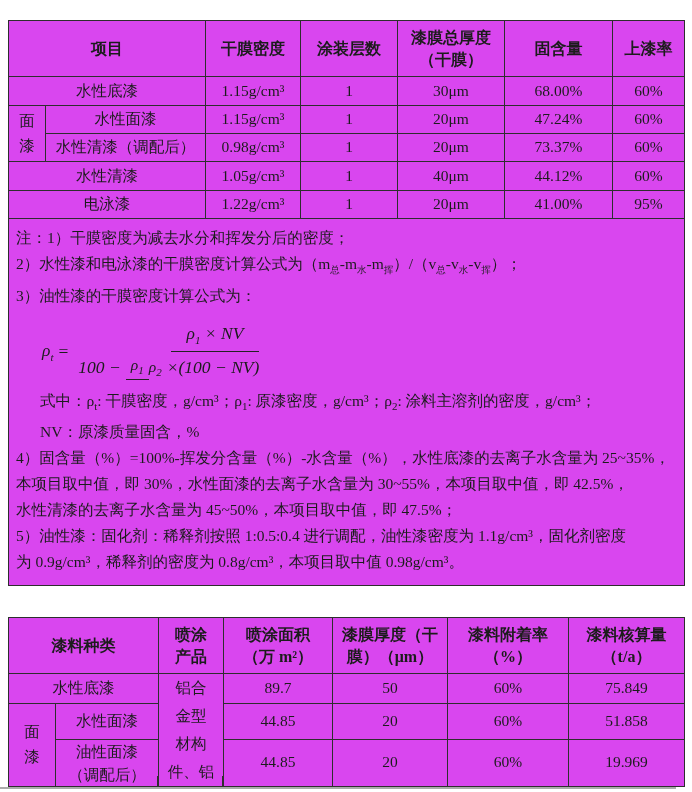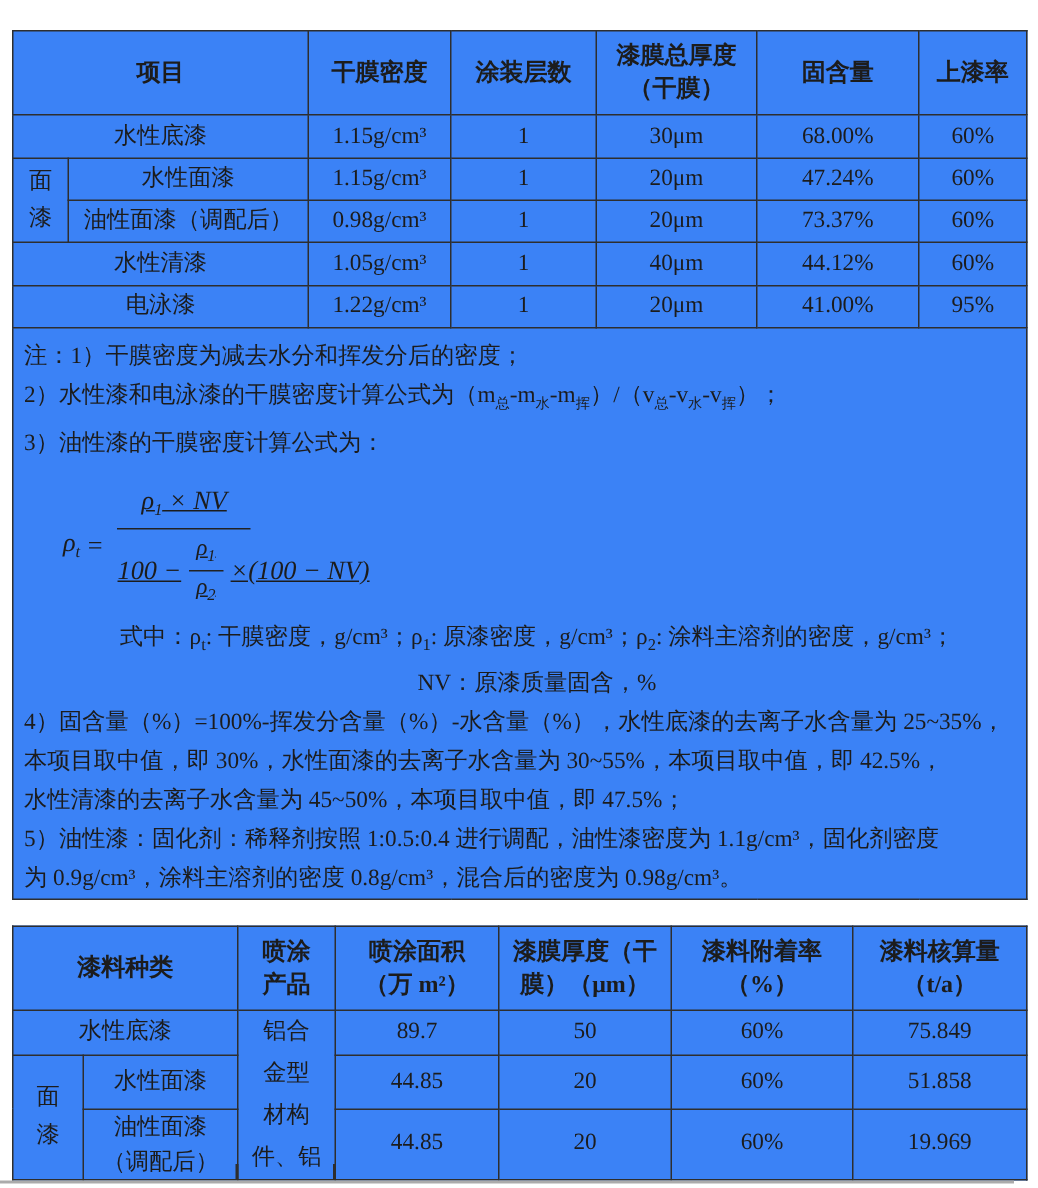--- a/index.html
+++ b/index.html
@@ -6,21 +6,21 @@
   html,body { background:#ffffff; }
   body {
     width:692px; height:792px;
     font-family:"Liberation Serif","DejaVu Serif",serif;
     color:#1c1c1c;
     position:relative;
     overflow:hidden;
   }
   .page { position:relative; width:692px; height:792px; background:#fff; }
 
-  table { border-collapse:collapse; table-layout:fixed; position:absolute; background:#3b82f6; }
+  table { border-collapse:collapse; table-layout:fixed; position:absolute; background:#d946ef; }
   th, td {
     border:1px solid #2e2e2e;
     text-align:center; vertical-align:middle;
     font-size:15.5px; line-height:1.35;
     padding:0 2px; white-space:nowrap; overflow:visible;
   }
   th { font-weight:700; font-size:16px; }
 
   .t1 { left:8px; top:20px; width:676px; }
   .t2 { left:8px; top:617px; width:676px; }
@@ -31,34 +31,34 @@
   .vlabel { font-weight:400; }
   .vlabel div { line-height:1.6; }
 
   .notes-cell {
     vertical-align:top; text-align:left;
     padding:6px 8px 0 7px; white-space:normal;
     font-weight:400;
     margin-left:12px;
   }
   .note-line { font-size:15.5px; line-height:26px; white-space:nowrap; }
-  .indent { padding-left:24px;text-align:center; }
+  .indent { padding-left:24px; }
   .subcn { font-size:9.5px; vertical-align:-4px; }
   sub { font-size:11px; }
 
   .formula {
     margin:14px 0 8px 26px;
     display:flex; align-items:center;
     font-style:italic; font-size:17.5px; line-height:1.2;
   }
   .f-eq { margin:0 10px 0 5px; font-style:normal; }
-  .frac { display:inline-flex; flex-direction:column; align-items:flex-start;text-decoration:underline; }
+  .frac { display:inline-flex; flex-direction:column; align-items:flex-end; }
   .frac > .fnum { padding:0 16px 4px; border-bottom:1.4px solid #222; }
   .frac > .fden { padding-top:4px; display:flex; align-items:center; }
-  .frac-sm { display:inline-flex; flex-direction:column; align-items:center; margin:0 5px; font-size:15.5px; }
+  .frac-sm { display:inline-flex; flex-direction:row; align-items:center; margin:0 5px; font-size:15.5px; }
   .frac-sm > .fnum { padding:0 5px 2px; border-bottom:1.2px solid #222; }
   .frac-sm > .fden { padding-top:2px; }
 
   .name2 div { line-height:1.5; }
   .prodlines div { line-height:28px; }
 
   .stub { position:absolute; width:1.5px; height:10px; background:#2e2e2e; top:776px; }
   .stub-left { left:157px; }
   .stub-right { left:222px; }
   .bottom-cut { position:absolute; left:0; top:787px; width:676px; height:2px; background:#ababab; }
@@ -104,21 +104,21 @@
         <div>漆</div>
       </td>
       <td>水性面漆</td>
       <td>1.15g/cm³</td>
       <td>1</td>
       <td>20μm</td>
       <td>47.24%</td>
       <td>60%</td>
     </tr>
     <tr class="h28">
-      <td>油性面漆（调配后）</td>
+      <td>水性清漆（调配后）</td>
       <td>0.98g/cm³</td>
       <td>1</td>
       <td>20μm</td>
       <td>73.37%</td>
       <td>60%</td>
     </tr>
     <tr class="h29">
       <td colspan="2">水性清漆</td>
       <td>1.05g/cm³</td>
       <td>1</td>
@@ -157,21 +157,21 @@
           </span>
         </div>
 
         <div class="note-line indent"><span>式中：ρ</span><sub>t</sub><span>: 干膜密度，g/cm³；ρ</span><sub>1</sub><span>: 原漆密度，g/cm³；ρ</span><sub>2</sub><span>: 涂料主溶剂的密度，g/cm³；</span></div>
         <div class="note-line indent">NV：原漆质量固含，%</div>
 
         <div class="note-line">4）固含量（%）=100%-挥发分含量（%）-水含量（%），水性底漆的去离子水含量为 25~35%，</div>
         <div class="note-line">本项目取中值，即 30%，水性面漆的去离子水含量为 30~55%，本项目取中值，即 42.5%，</div>
         <div class="note-line">水性清漆的去离子水含量为 45~50%，本项目取中值，即 47.5%；</div>
         <div class="note-line">5）油性漆：固化剂：稀释剂按照 1:0.5:0.4 进行调配，油性漆密度为 1.1g/cm³，固化剂密度</div>
-        <div class="note-line">为 0.9g/cm³，涂料主溶剂的密度 0.8g/cm³，混合后的密度为 0.98g/cm³。</div>
+        <div class="note-line">为 0.9g/cm³，稀释剂的密度为 0.8g/cm³，本项目取中值 0.98g/cm³。</div>
       </td>
     </tr>
   </tbody>
     </table>
 
   <table class="t2">
     <colgroup>
       <col style="width:47px">
         <col style="width:103px">
         <col style="width:65px">

